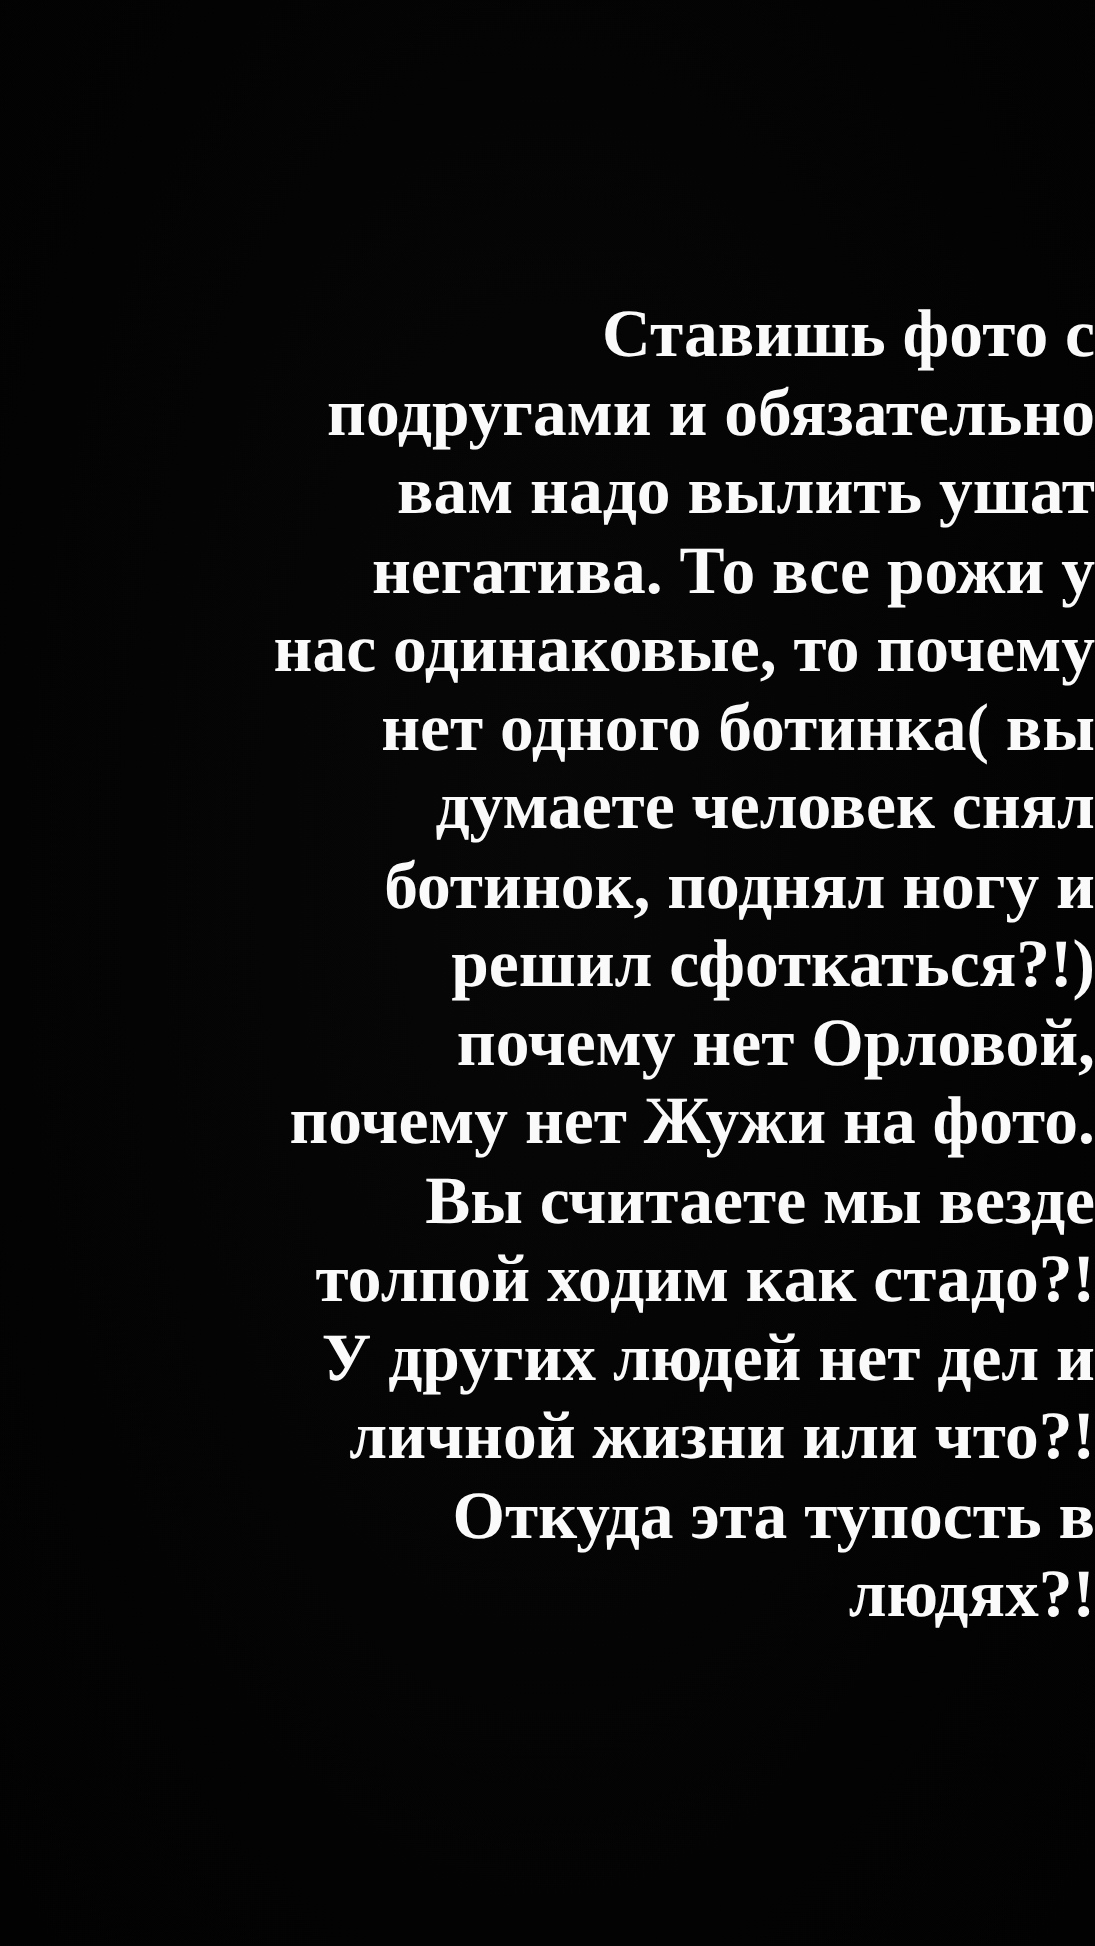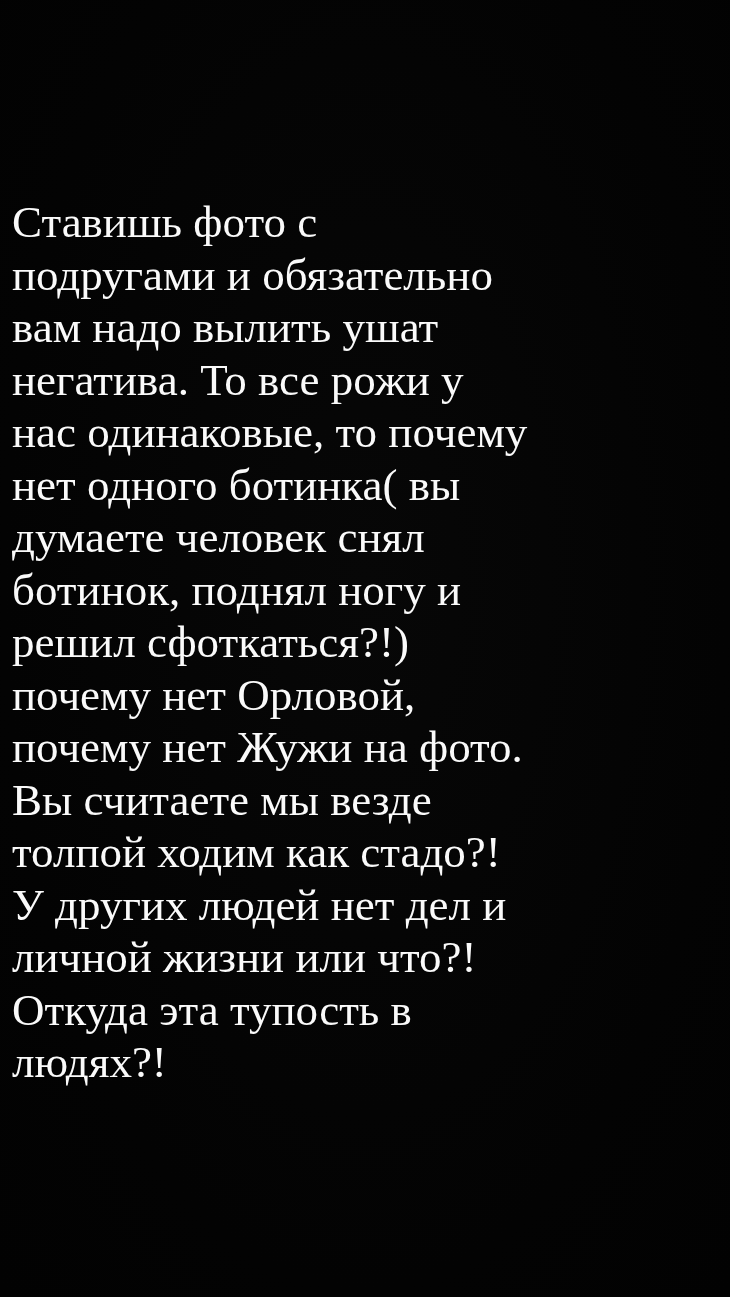--- a/index.html
+++ b/index.html
@@ -18,27 +18,26 @@
     height: 1297px;
     background: radial-gradient(ellipse at 50% 45%, #070707 0%, #030303 70%, #020202 100%);
     display: flex;
     align-items: center;
     justify-content: center;
   }
   .story-text {
     font-family: "Liberation Serif", "DejaVu Serif", serif;
     font-size: 45px;
     line-height: 52.5px;
-    font-weight: 400;
+    font-weight: 700;
     color: #fafafa;
-    text-align: left;
+    text-align: right;
     white-space: pre-line;
     margin-top: -12px;
     width: 730px;
-    margin-left: 12px;
   }
 </style>
 </head>
 <body>
 
 <div class="stage">
   <div class="story-text">Ставишь фото с
 подругами и обязательно
 вам надо вылить ушат
 негатива. То все рожи у

